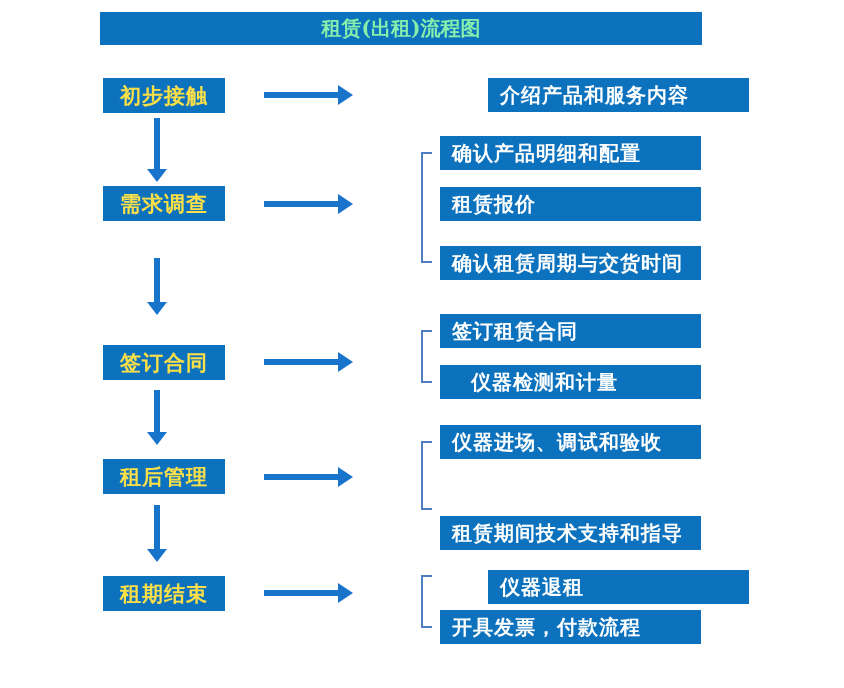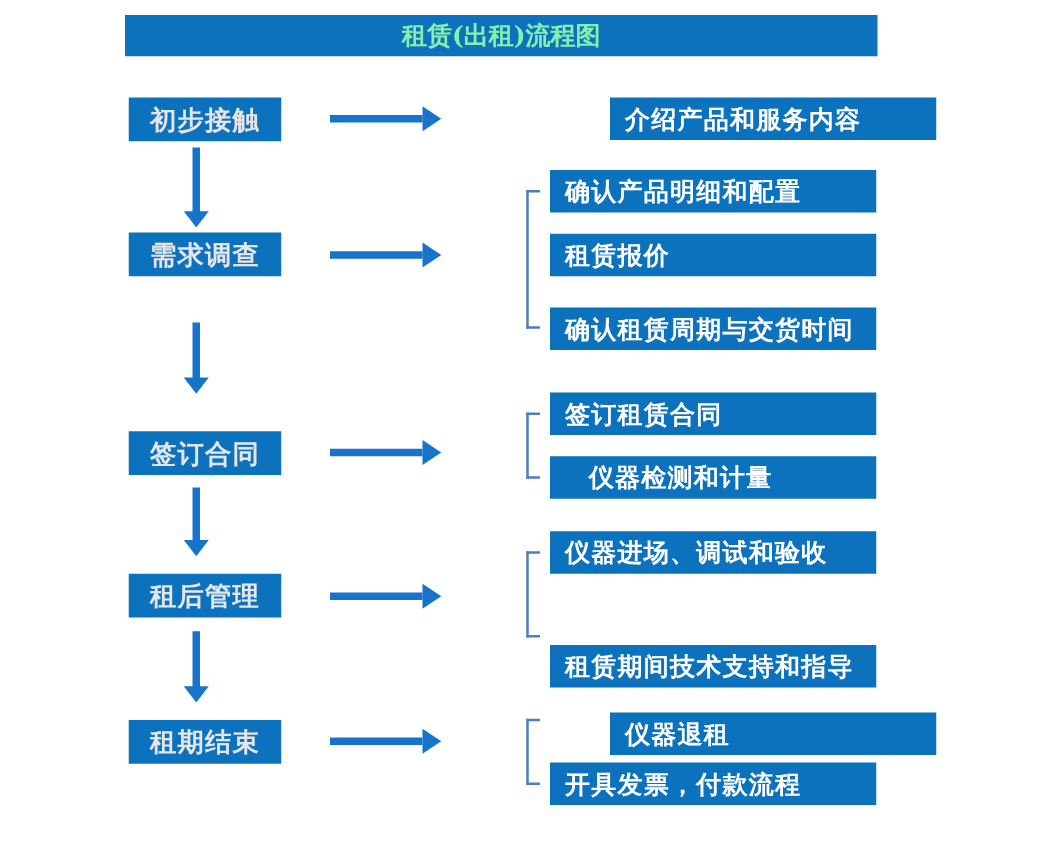--- a/index.html
+++ b/index.html
@@ -19,21 +19,21 @@
     background: #0d72bd;
     color: #86efac;
     display: flex; align-items: center; justify-content: center;
     font-size: 20px;
   }
   .step {
     position: absolute;
     left: 103px;
     width: 122px; height: 35px;
     background: #0d72bd;
-    color: #e5e5e5;
+    color: #fde047;
     display: flex; align-items: center; justify-content: center;
     font-size: 21px;
     letter-spacing: 1px;
   }
   .detail {
     position: absolute;
     left: 440px;
     width: 261px; height: 34px;
     background: #0d72bd;
     color: #ffffff;

